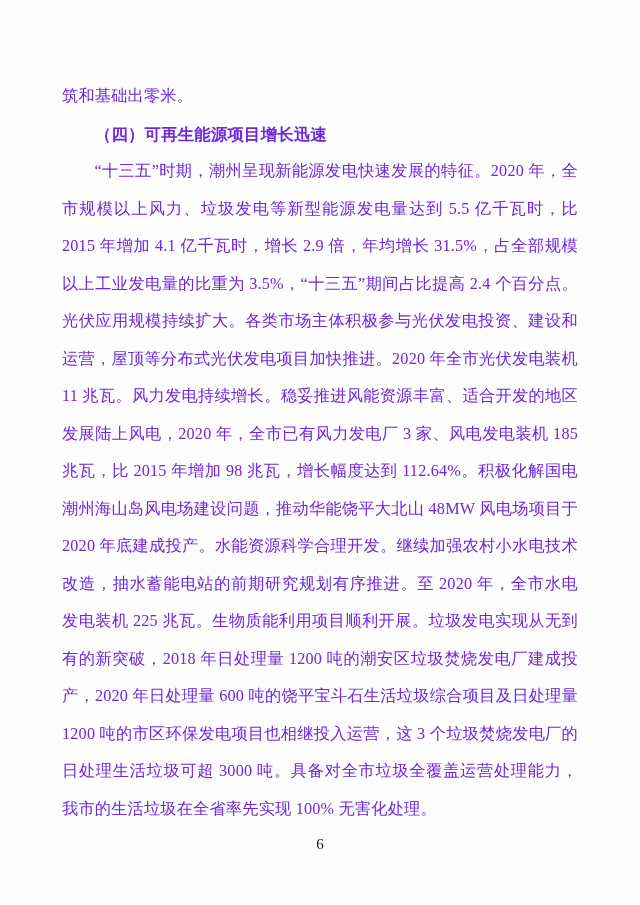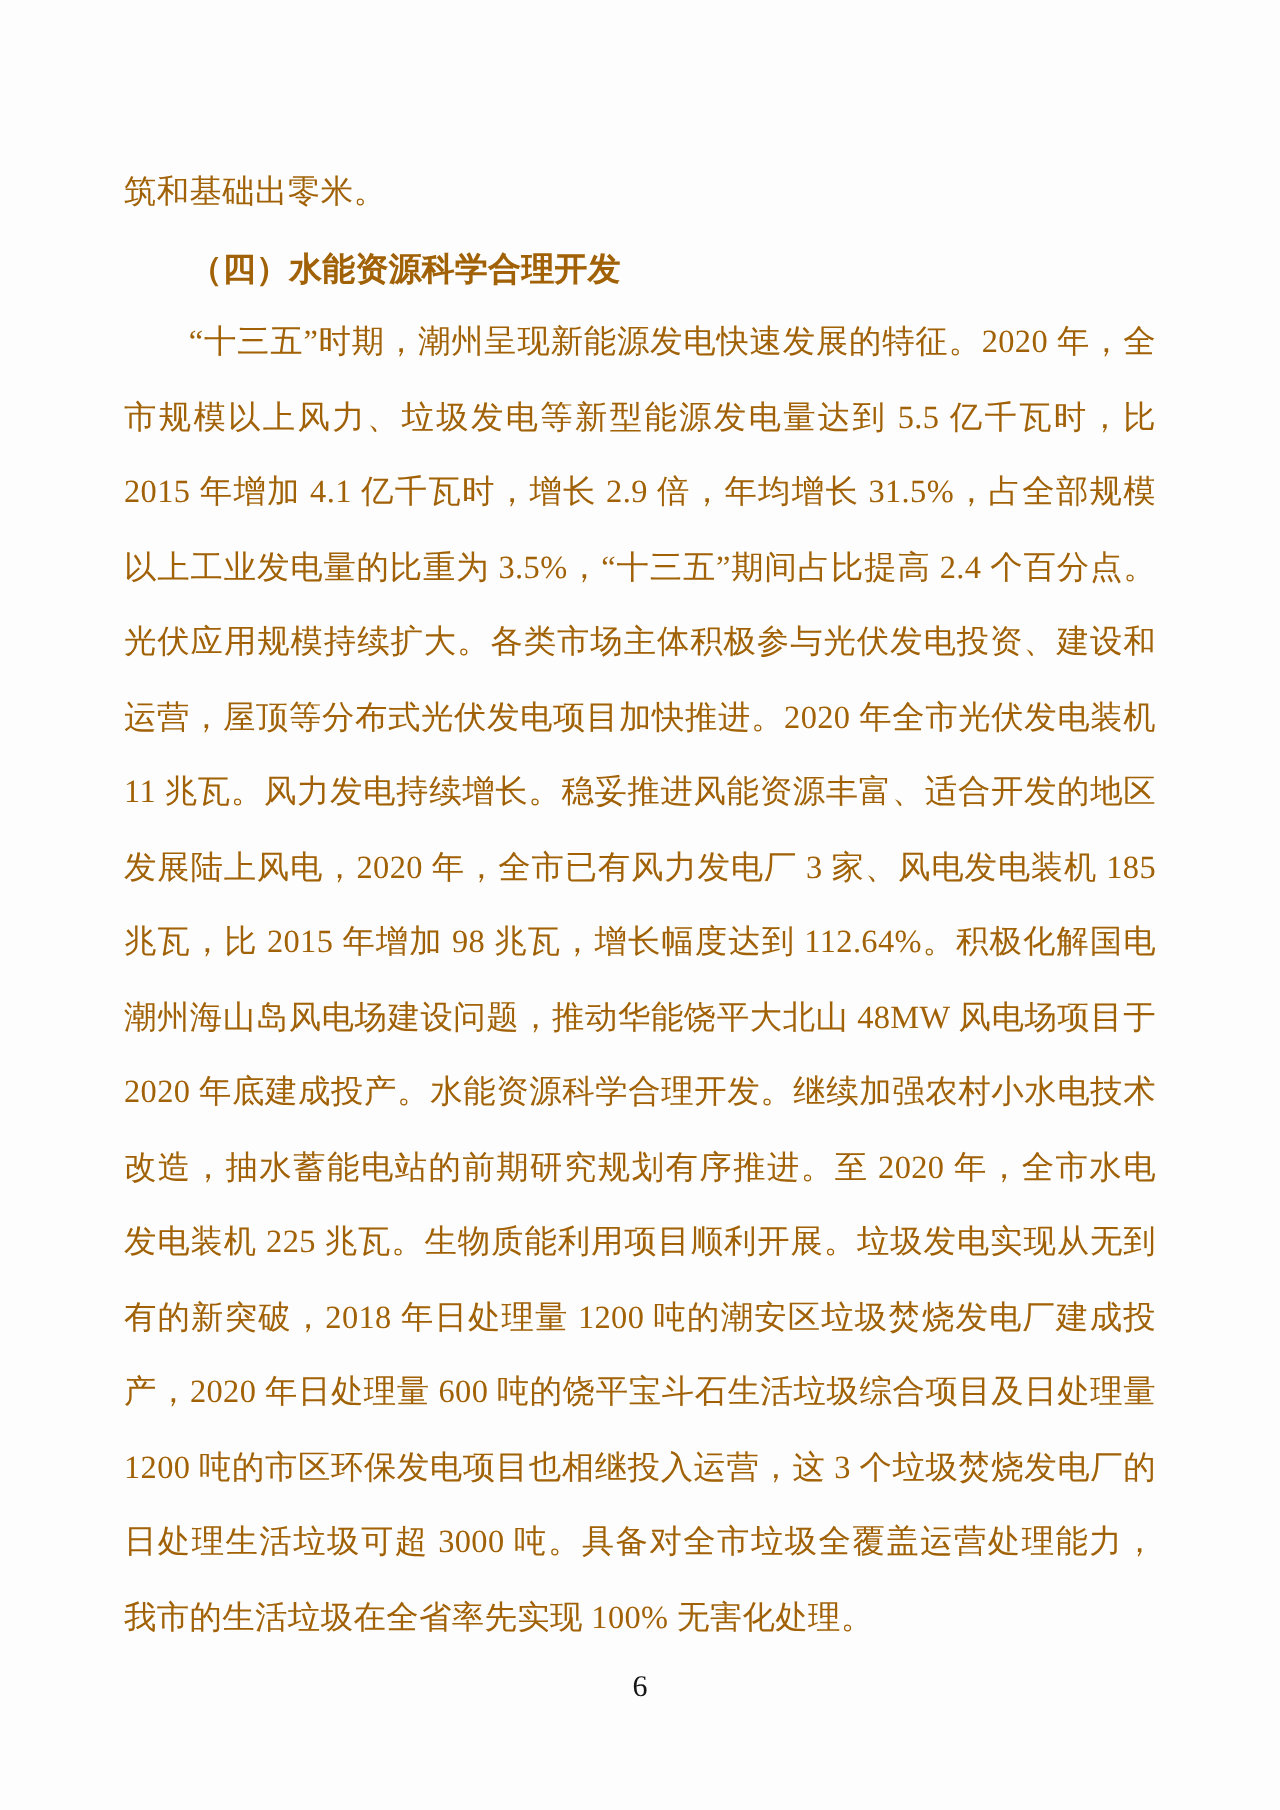--- a/index.html
+++ b/index.html
@@ -21,21 +21,21 @@
     background: #fdfdfd;
     box-sizing: border-box;
     padding: 78px 62px 40px 62px;
   }
   .doc-body {
     font-size: 16.2px;
     line-height: 37.5px;
     text-align: justify;
     text-justify: inter-ideograph;
     letter-spacing: 0.2px;
-    color: #a16207;
+    color: #6d28d9;
   }
   .para {
     margin: 0;
     text-indent: 0;
   }
   .para-indent {
     margin: 0;
     text-indent: 2em;
   }
   .heading {
@@ -61,21 +61,21 @@
 </style>
 </head>
 <body>
 
 <div class="page">
 
   <div class="doc-body">
 
     <p class="para">筑和基础出零米。</p>
 
-    <p class="heading">（四）水能资源科学合理开发</p>
+    <p class="heading">（四）可再生能源项目增长迅速</p>
 
     <p class="para-indent">
       <span>“十三五”时期，潮州呈现新能源发电快速发展的特征。2020 年，全市规模以上风力、垃圾发电等新型能源发电量达到 5.5 亿千瓦时，比 2015 年增加 4.1 亿千瓦时，增长 2.9 倍，年均增长 31.5%，占全部规模以上工业发电量的比重为 3.5%，“十三五”期间占比提高 2.4 个百分点。</span><span class="bold">光伏应用规模持续扩大。</span><span>各类市场主体积极参与光伏发电投资、建设和运营，屋顶等分布式光伏发电项目加快推进。2020 年全市光伏发电装机 11 兆瓦。</span><span class="bold">风力发电持续增长。</span><span>稳妥推进风能资源丰富、适合开发的地区发展陆上风电，2020 年，全市已有风力发电厂 3 家、风电发电装机 185 兆瓦，比 2015 年增加 98 兆瓦，增长幅度达到 112.64%。积极化解国电潮州海山岛风电场建设问题，推动华能饶平大北山 48MW 风电场项目于 2020 年底建成投产。</span><span class="bold">水能资源科学合理开发。</span><span>继续加强农村小水电技术改造，抽水蓄能电站的前期研究规划有序推进。至 2020 年，全市水电发电装机 225 兆瓦。</span><span class="bold">生物质能利用项目顺利开展。</span><span>垃圾发电实现从无到有的新突破，2018 年日处理量 1200 吨的潮安区垃圾焚烧发电厂建成投产，2020 年日处理量 600 吨的饶平宝斗石生活垃圾综合项目及日处理量 1200 吨的市区环保发电项目也相继投入运营，这 3 个垃圾焚烧发电厂的日处理生活垃圾可超 3000 吨。具备对全市垃圾全覆盖运营处理能力，我市的生活垃圾在全省率先实现 100% 无害化处理。</span>
     </p>
 
   </div>
 
   <div class="page-number">6</div>
 
 </div>

